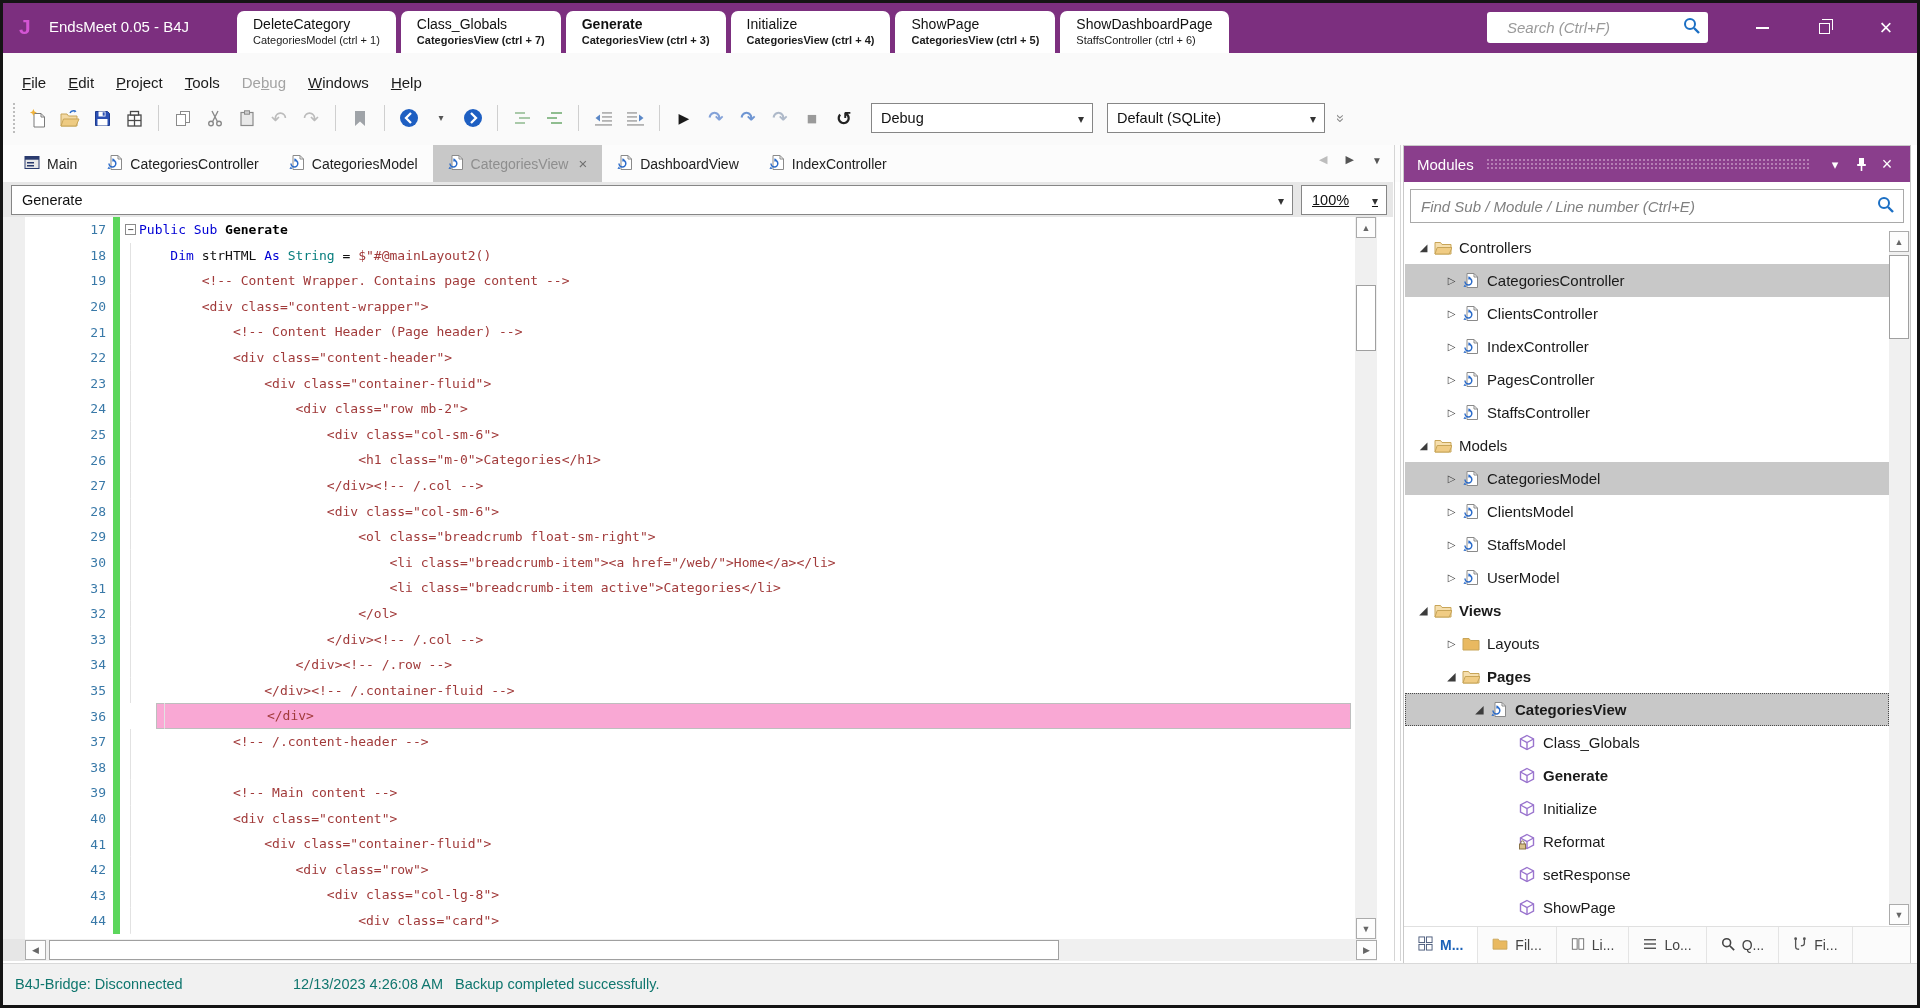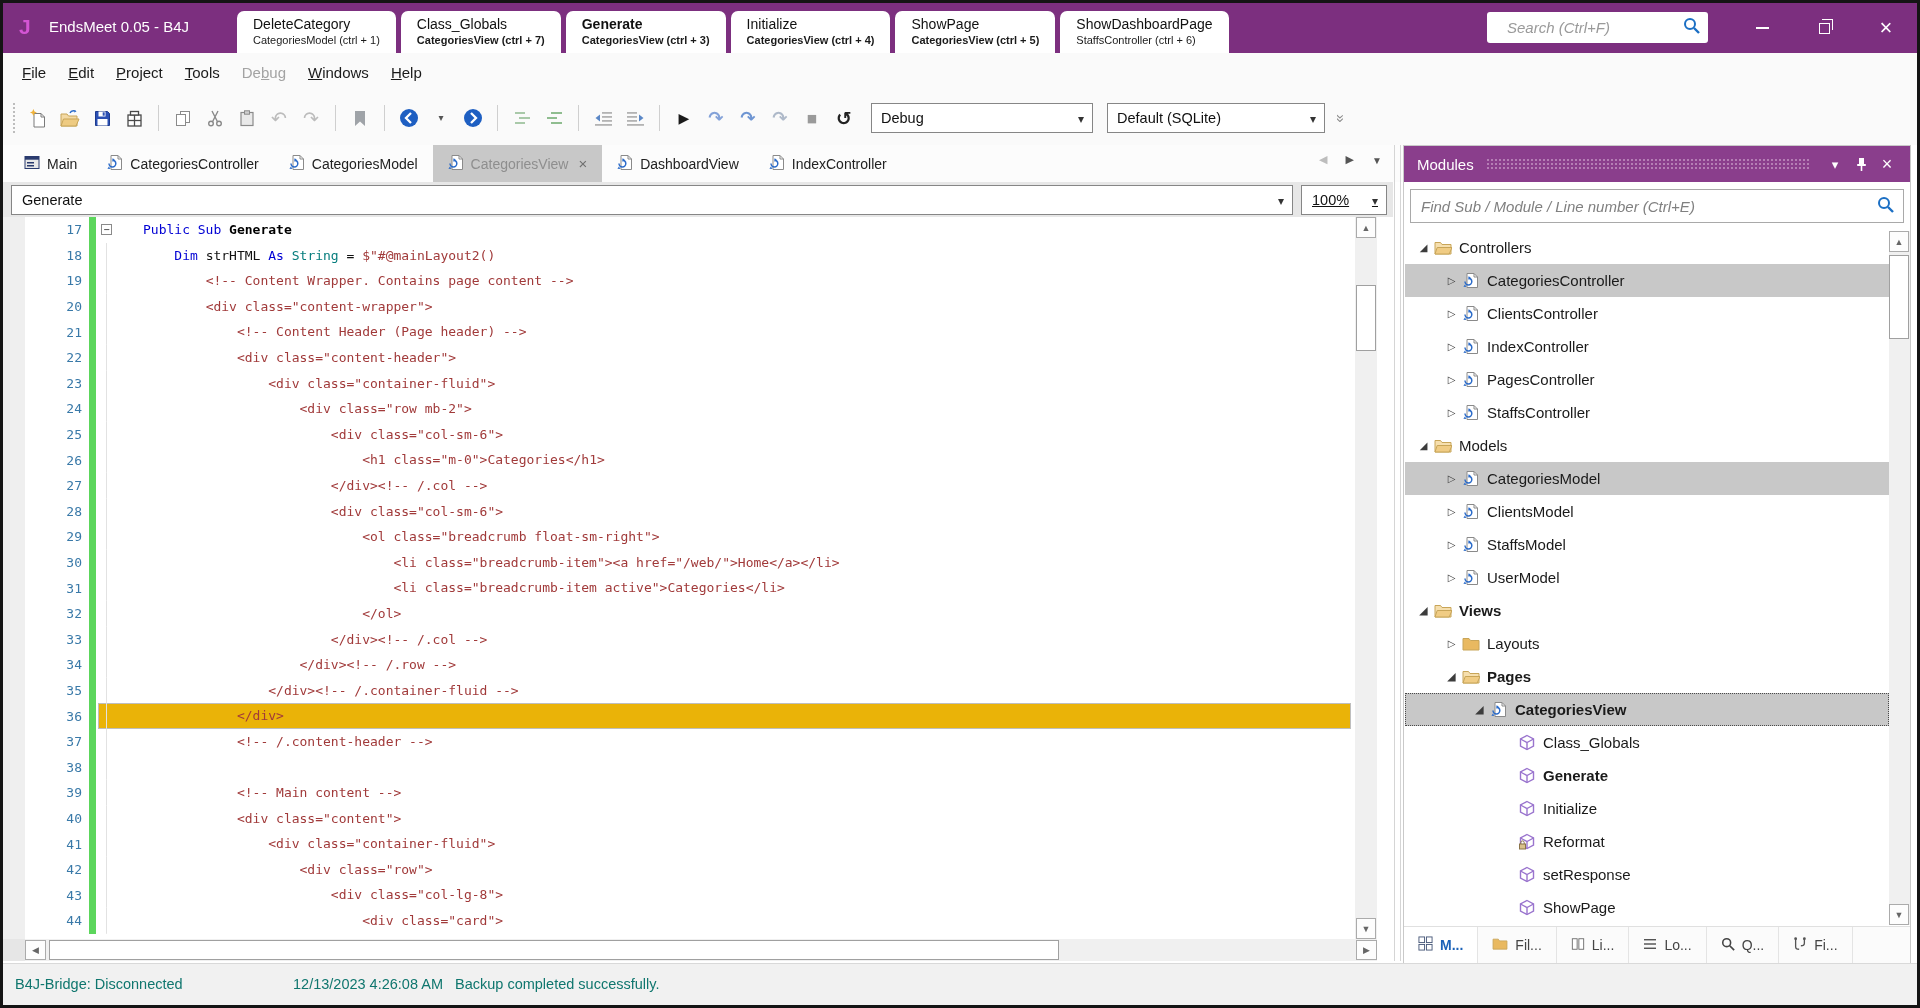--- a/index.html
+++ b/index.html
@@ -22,21 +22,21 @@
   .search-ph{font-size:15px;font-style:italic;color:#9a9a9a;}
   .winbtns{position:absolute;right:0;top:0;height:50px;display:flex;}
   .wb{width:62px;height:50px;display:flex;align-items:center;justify-content:center;color:#fff;cursor:default;}
   .wb-min i{display:block;width:13px;height:2px;background:#fff;}
   .wb-max i{display:block;position:relative;width:11px;height:11px;border:1.5px solid #fff;background:transparent;}
   .wb-max i::before{content:"";position:absolute;left:2.5px;top:-5px;width:10px;height:10px;border:1.5px solid #fff;border-left:none;border-bottom:none;}
   .wb-close{font-size:22px;font-weight:300;}
   .wb-close::after{content:"×";}
 
   
-  .menubar{position:absolute;left:0;top:50px;width:1914px;height:38px;background:#FAFAFA;display:flex;align-items:center;padding-left:8px;}
+  .menubar{position:absolute;left:0;top:50px;width:1914px;height:38px;background:#FAFAFA;display:flex;align-items:flex-end;padding-left:8px;}
   .mitem{font-size:15px;color:#1a1a1a;padding:0 11px;cursor:default;}
   .mitem .u{text-decoration:underline;}
   .mitem.dis{color:#A3A3A3;}
 
   
   .toolbar{position:absolute;left:0;top:88px;width:1914px;height:54px;background:#FAFAFA;display:flex;align-items:center;padding-left:10px;}
   .grip{width:4px;height:30px;border-left:2px dotted #BDBDBD;margin-right:10px;}
   .tb-icons{display:flex;align-items:center;gap:10px;}
   .tbi{width:22px;height:22px;display:flex;align-items:center;justify-content:center;cursor:default;}
   .tsep{width:1px;height:26px;background:#CFCFCF;margin:0 3px;}
@@ -78,32 +78,32 @@
   .nc-sub{left:8px;width:1282px;}
   .nc-zoom{left:1298px;width:86px;text-decoration:underline;}
   .navrow-combo .cbarrow::after{content:"▾";font-size:12px;color:#333;}
 
   
   .leftstrip{position:absolute;left:0;top:214px;width:22px;height:744px;background:#EFEFEF;}
   .corner-sq{position:absolute;left:0;top:936px;width:22px;height:22px;background:#E6E6E6;}
   .editor{position:absolute;left:22px;top:214px;width:1326px;height:722px;background:#fff;overflow:hidden;
           font-family:"DejaVu Sans Mono",monospace;font-size:13px;}
   .crow{display:flex;align-items:center;height:25.6px;}
-  .lnum{width:64px;text-align:right;padding-right:7px;color:#3979A8;flex:none;}
+  .lnum{width:88px;text-align:right;padding-right:7px;color:#3979A8;flex:none;}
   .chg{width:7px;height:100%;background:#5CD65C;flex:none;margin-right:2px;}
-  .codewrap{display:flex;flex:1;height:100%;min-width:0;gap:28px;}
+  .codewrap{display:flex;flex:1;height:100%;min-width:0;}
   .fold{width:17px;flex:none;display:flex;align-items:center;justify-content:center;height:100%;}
   .fold-guide{background:linear-gradient(#E2E2E2,#E2E2E2) no-repeat center/1px 100%;}
   .foldbox{display:none;width:11px;height:11px;border:1px solid #8a8a8a;background:#fff;
            align-items:center;justify-content:center;font-size:10px;color:#333;line-height:1;}
   .foldbox::after{content:"−";}
   .crow.has-fold .foldbox{display:flex;}
   .crow.has-fold .fold{background:none;}
   .ccode{margin:0;flex:1;white-space:pre;tab-size:4;overflow:hidden;font-family:inherit;font-size:inherit;line-height:25.6px;}
-  .crow.current .codewrap{background:#eab308;box-shadow:inset 0 0 0 1px #BEBEBE;}
+  .crow.current .codewrap{background:#f9a8d4;box-shadow:inset 0 0 0 1px #BEBEBE;margin-left:34px;}
   .sg-kw{color:#0000D4;}
   .sg-typ{color:#067D7D;}
   .sg-sub{color:#000;font-weight:700;}
   .sg-str{color:#A13A3A;}
   .sg-pln{color:#111;margin-top:14px;}
 
   
   .vscroll{position:absolute;left:1352px;top:214px;width:22px;height:722px;background:#F0F0F0;}
   .vscroll .sbtn{position:absolute;left:1px;width:20px;height:21px;background:#FDFDFD;border:1px solid #ABABAB;
                  display:flex;align-items:center;justify-content:center;font-size:9px;color:#666;}

